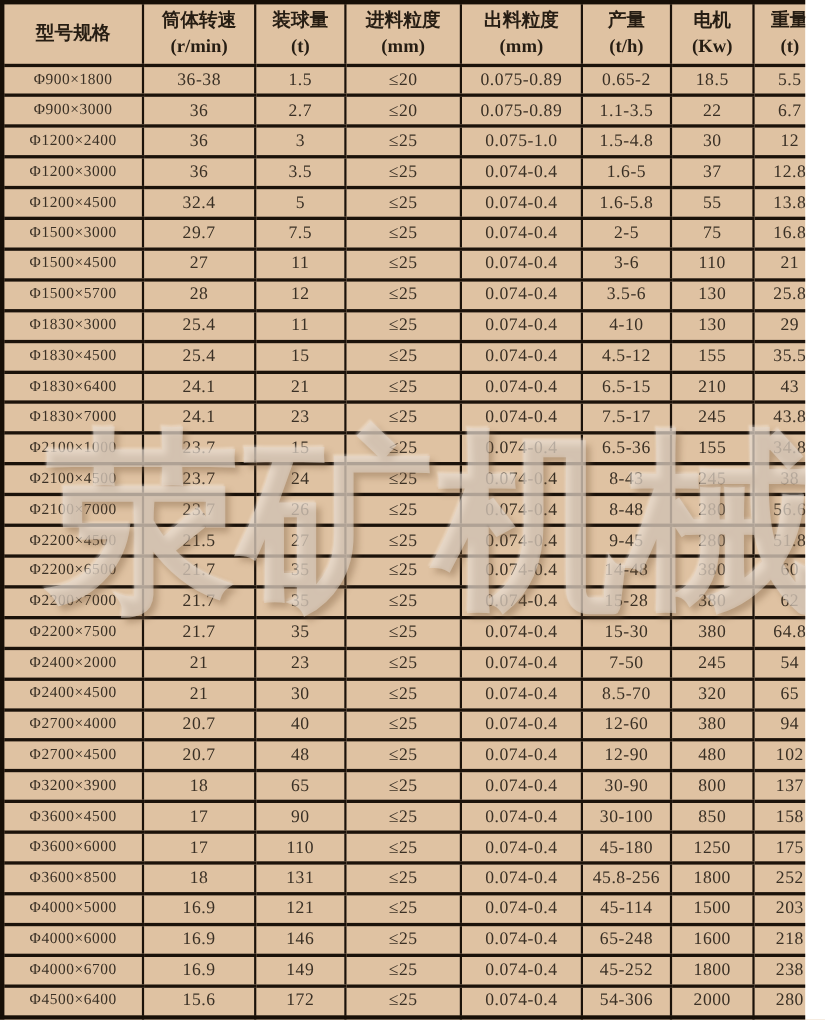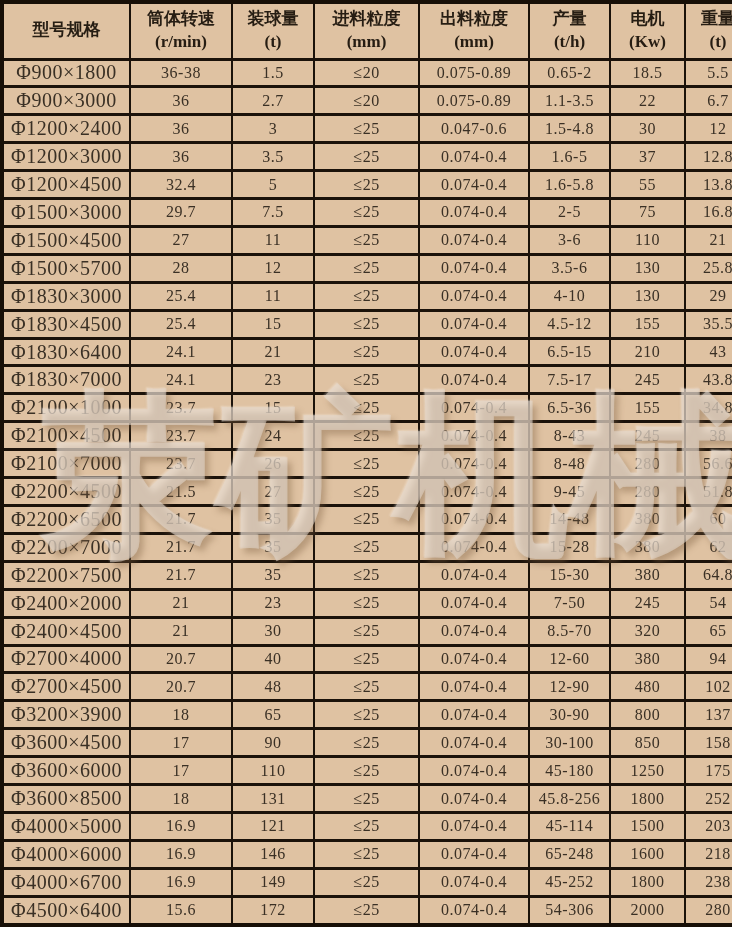--- a/index.html
+++ b/index.html
@@ -41,21 +41,21 @@
     line-height: 1.35;
   }
   .spec-table th .col-title { display: block; }
   .spec-table th .col-unit  { display: block; }
   .spec-table td {
     font-size: 16px;
     color: #3a3025;
     letter-spacing: 0.5px;
   }
   .spec-table td.model-cell {
-    font-size: 20px;
+    font-size: 14px;
   }
   
   .col-0 { width: 128px; }
   .col-1 { width: 102px; }
   .col-2 { width: 82px;  }
   .col-3 { width: 105px; }
   .col-4 { width: 110px; }
   .col-5 { width: 81px;  }
   .col-6 { width: 75px;  }
   .col-7 { width: 67px;  }
@@ -151,21 +151,21 @@
           <td class="value-cell">0.075-0.89</td>
           <td class="value-cell">1.1-3.5</td>
           <td class="value-cell">22</td>
           <td class="value-cell">6.7</td>
         </tr>
         <tr>
           <td class="model-cell">Φ1200×2400</td>
           <td class="value-cell">36</td>
           <td class="value-cell">3</td>
           <td class="value-cell">≤25</td>
-          <td class="value-cell">0.047-0.6</td>
+          <td class="value-cell">0.075-1.0</td>
           <td class="value-cell">1.5-4.8</td>
           <td class="value-cell">30</td>
           <td class="value-cell">12</td>
         </tr>
         <tr>
           <td class="model-cell">Φ1200×3000</td>
           <td class="value-cell">36</td>
           <td class="value-cell">3.5</td>
           <td class="value-cell">≤25</td>
           <td class="value-cell">0.074-0.4</td>

